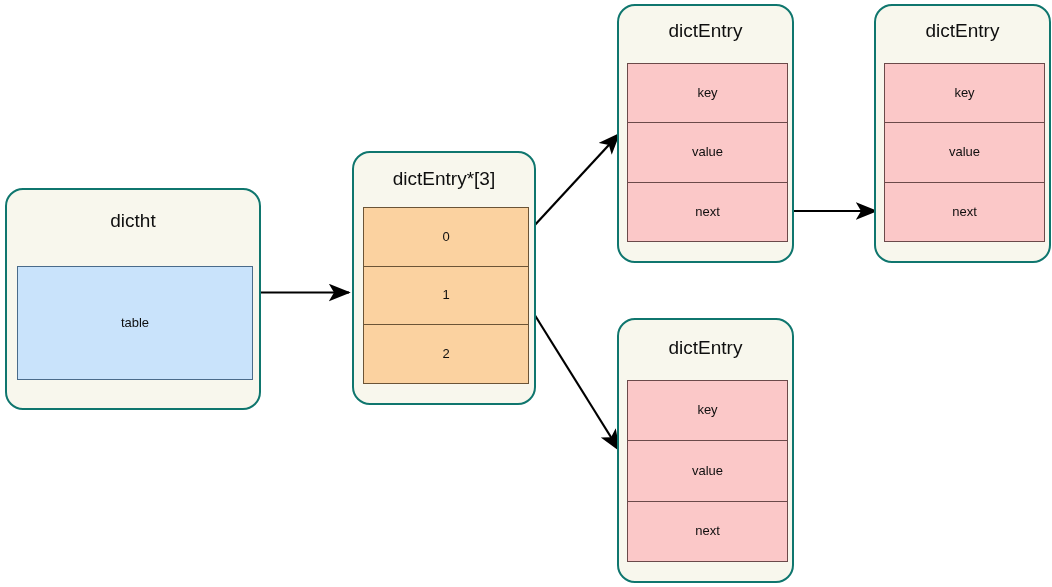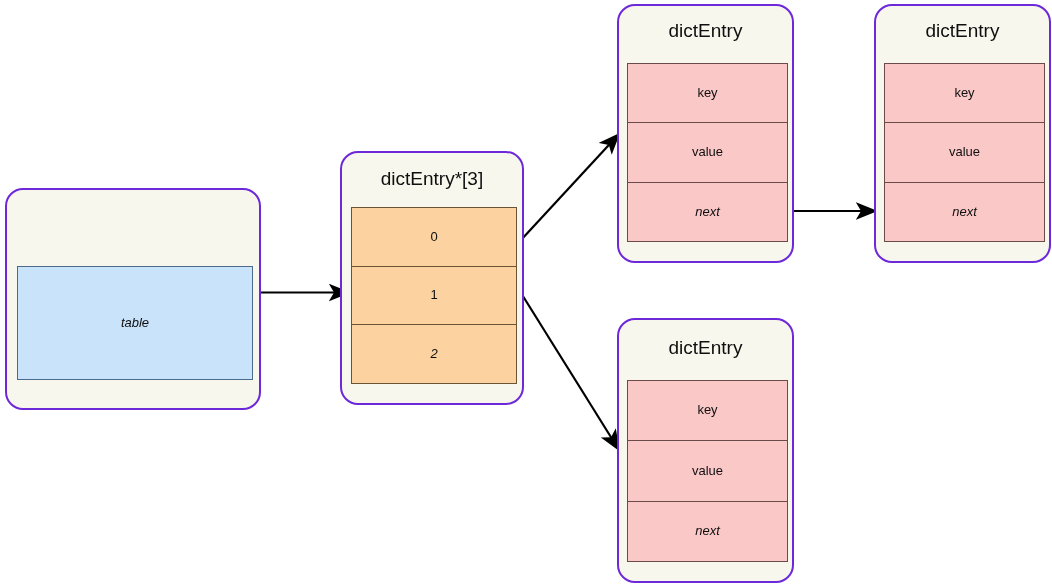--- a/index.html
+++ b/index.html
@@ -13,21 +13,21 @@
     height: 587px;
     background: #ffffff;
     font-family: "Liberation Sans", sans-serif;
     overflow: hidden;
   }
 
   
   .struct {
     position: absolute;
     background: #f8f7ed;
-    border: 2px solid #6d28d9;
+    border: 2px solid #0f766e;
     border-radius: 18px;
     box-sizing: border-box;
   }
   .struct-title {
     position: absolute;
     left: 0;
     right: 0;
     text-align: center;
     font-size: 19px;
     color: #0f0f0f;
@@ -48,21 +48,21 @@
     box-sizing: border-box;
     display: flex;
     align-items: center;
     justify-content: center;
     text-align: center;
     font-size: 13px;
     color: #0f0f0f;
     border-bottom: 1.5px solid #4a4a58;
     line-height: 1.12;
   }
-  .field:last-child { border-bottom: none; font-style: italic; }
+  .field:last-child { border-bottom: none; }
 
   .fields.blue  { border-color: #4a6b8a; }
   .fields.blue  .field { background: #c9e3fb; border-bottom-color: #4a6b8a; }
   .fields.orange { border-color: #6b5436; }
   .fields.orange .field { background: #fbd2a0; border-bottom-color: #6b5436; }
   .fields.pink  { border-color: #6b4a4a; }
   .fields.pink  .field { background: #fbc8c8; border-bottom-color: #6b4a4a; }
 
   .field .sub { display: block; }
 
@@ -90,28 +90,29 @@
     <line x1="252" y1="292.5" x2="349" y2="292.5" stroke="#000000" stroke-width="2.2" marker-end="url(#ah)"></line>
 
     <line x1="521" y1="240" x2="619" y2="134" stroke="#000000" stroke-width="2.2" marker-end="url(#ah)"></line>
 
     <line x1="521" y1="293" x2="619" y2="450" stroke="#000000" stroke-width="2.2" marker-end="url(#ah)"></line>
 
     <line x1="789" y1="211" x2="876" y2="211" stroke="#000000" stroke-width="2.2" marker-end="url(#ah)"></line>
   </svg>
 
   <div class="struct" style="left:5px; top:188px; width:256px; height:222px;">
+    <div class="struct-title" style="top:21px;">dictht</div>
     <div class="fields blue" style="left:10px; top:76px; width:236px; height:114px;">
       <div class="field">
         <span>table</span>
       </div>
     </div>
   </div>
 
-  <div class="struct" style="left:340px; top:151px; width:184px; height:254px;">
+  <div class="struct" style="left:352px; top:151px; width:184px; height:254px;">
     <div class="struct-title" style="top:16px;">dictEntry*[3]</div>
     <div class="fields orange" style="left:9px; top:54px; width:166px; height:177px;">
       <div class="field">
         <span>0</span>
       </div>
       <div class="field">
         <span>1</span>
       </div>
       <div class="field">
         <span>2</span>

